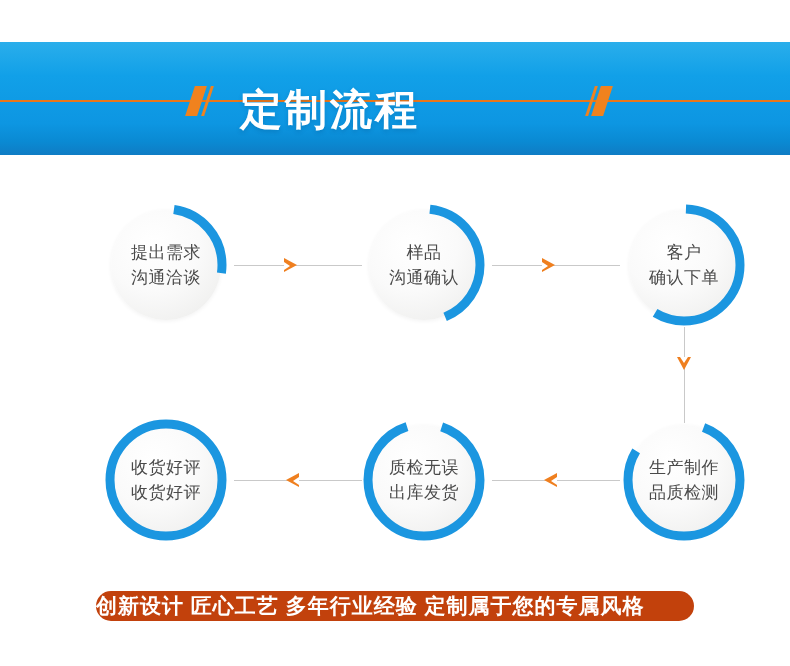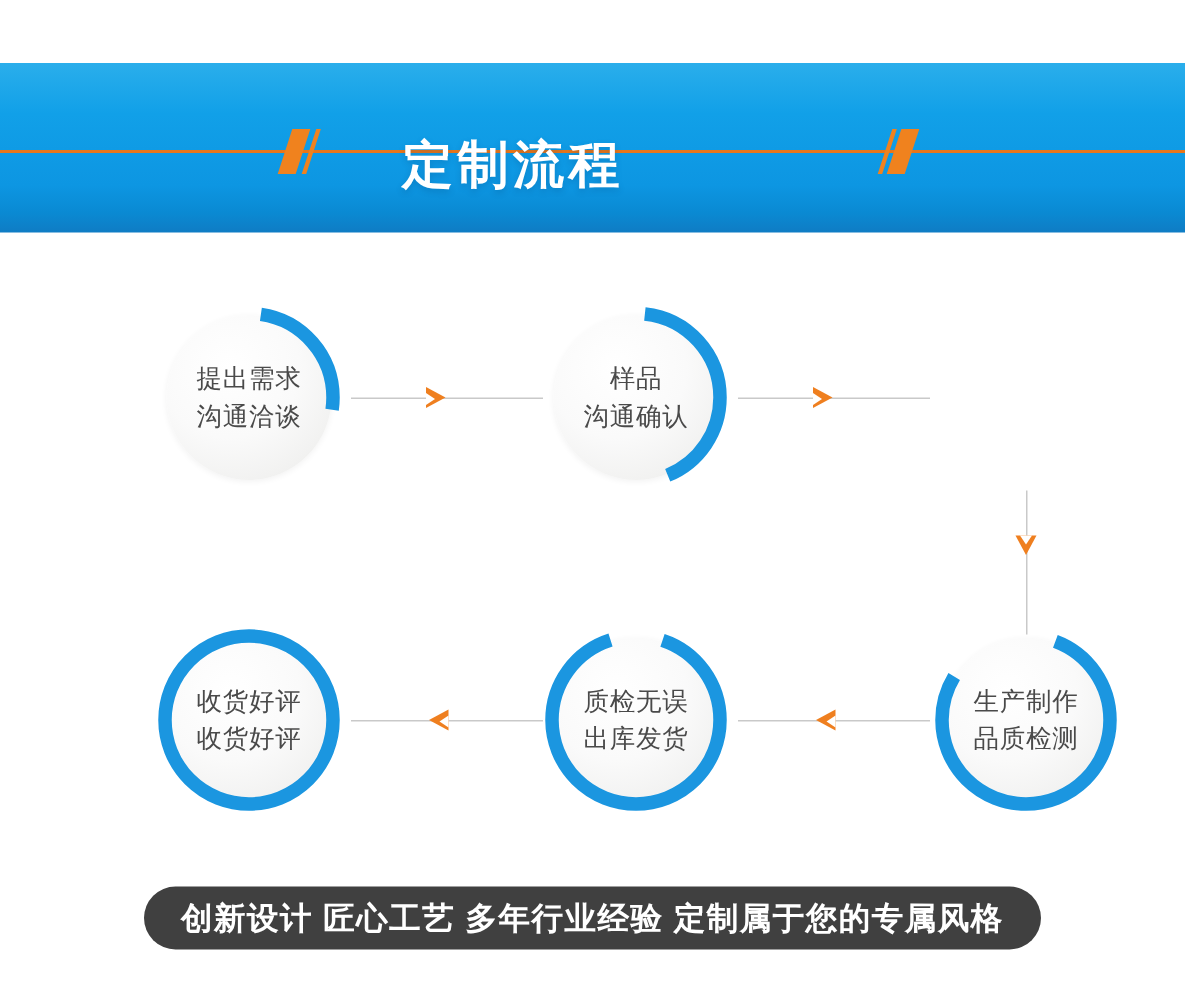--- a/index.html
+++ b/index.html
@@ -62,25 +62,25 @@
     text-align: center;
     font-size: 64px;
     font-weight: bold;
     letter-spacing: 3px;
     color: rgba(255,255,255,0.26);
     line-height: 70px;
     user-select: none;
   }
   .header-title {
     position: absolute;
-    left: 12px;
+    left: 0;
     top: 42px;
     width: 660px;
     text-align: center;
-    font-size: 34px;
+    font-size: 42px;
     font-weight: bold;
     color: #ffffff;
     letter-spacing: 3px;
     line-height: 52px;
     text-shadow: 0 2px 4px rgba(0,60,110,0.22);
   }
 
   
   .flow {
     position: absolute;
@@ -179,26 +179,26 @@
     border-right: 4px solid transparent;
     border-top: 6px solid #ffffff;
   }
 
   
   .footer-pill {
     position: absolute;
     left: 96px;
     top: 591px;
     width: 598px;
-    height: 42px;
+    height: 30px;
     border-radius: 21px;
-    background: #404040;
+    background: #c2410c;
     display: flex;
     align-items: center;
-    justify-content: center;
+    justify-content: flex-start;
     color: #ffffff;
     font-size: 21px;
     font-weight: bold;
     letter-spacing: 1px;
     white-space: nowrap;
   }
 </style>
 </head>
 <body>
 
@@ -248,20 +248,30 @@
     <div class="node-disc"></div>
     <svg class="node-ring" viewBox="0 0 122 122">
       <circle cx="61" cy="61" r="56" fill="none" stroke="#1b96e0" stroke-width="9" stroke-linecap="butt" stroke-dasharray="148 204" stroke-dashoffset="-6" transform="rotate(-90 61 61)"></circle>
     </svg>
     <div class="node-label">
       <span>样品</span>
       <span>沟通确认</span>
     </div>
   </div>
 
+  <div class="node" style="left:594px; top:49px;">
+    <div class="node-disc"></div>
+    <svg class="node-ring" viewBox="0 0 122 122">
+      <circle cx="61" cy="61" r="56" fill="none" stroke="#1b96e0" stroke-width="9" stroke-linecap="butt" stroke-dasharray="204 148" stroke-dashoffset="-2" transform="rotate(-90 61 61)"></circle>
+    </svg>
+    <div class="node-label">
+      <span>客户</span>
+      <span>确认下单</span>
+    </div>
+  </div>
 
   <div class="node" style="left:594px; top:264px;">
     <div class="node-disc"></div>
     <svg class="node-ring" viewBox="0 0 122 122">
       <circle cx="61" cy="61" r="56" fill="none" stroke="#1b96e0" stroke-width="9" stroke-linecap="butt" stroke-dasharray="274 78" stroke-dashoffset="-20" transform="rotate(-90 61 61)"></circle>
     </svg>
     <div class="node-label">
       <span>生产制作</span>
       <span>品质检测</span>
     </div>

